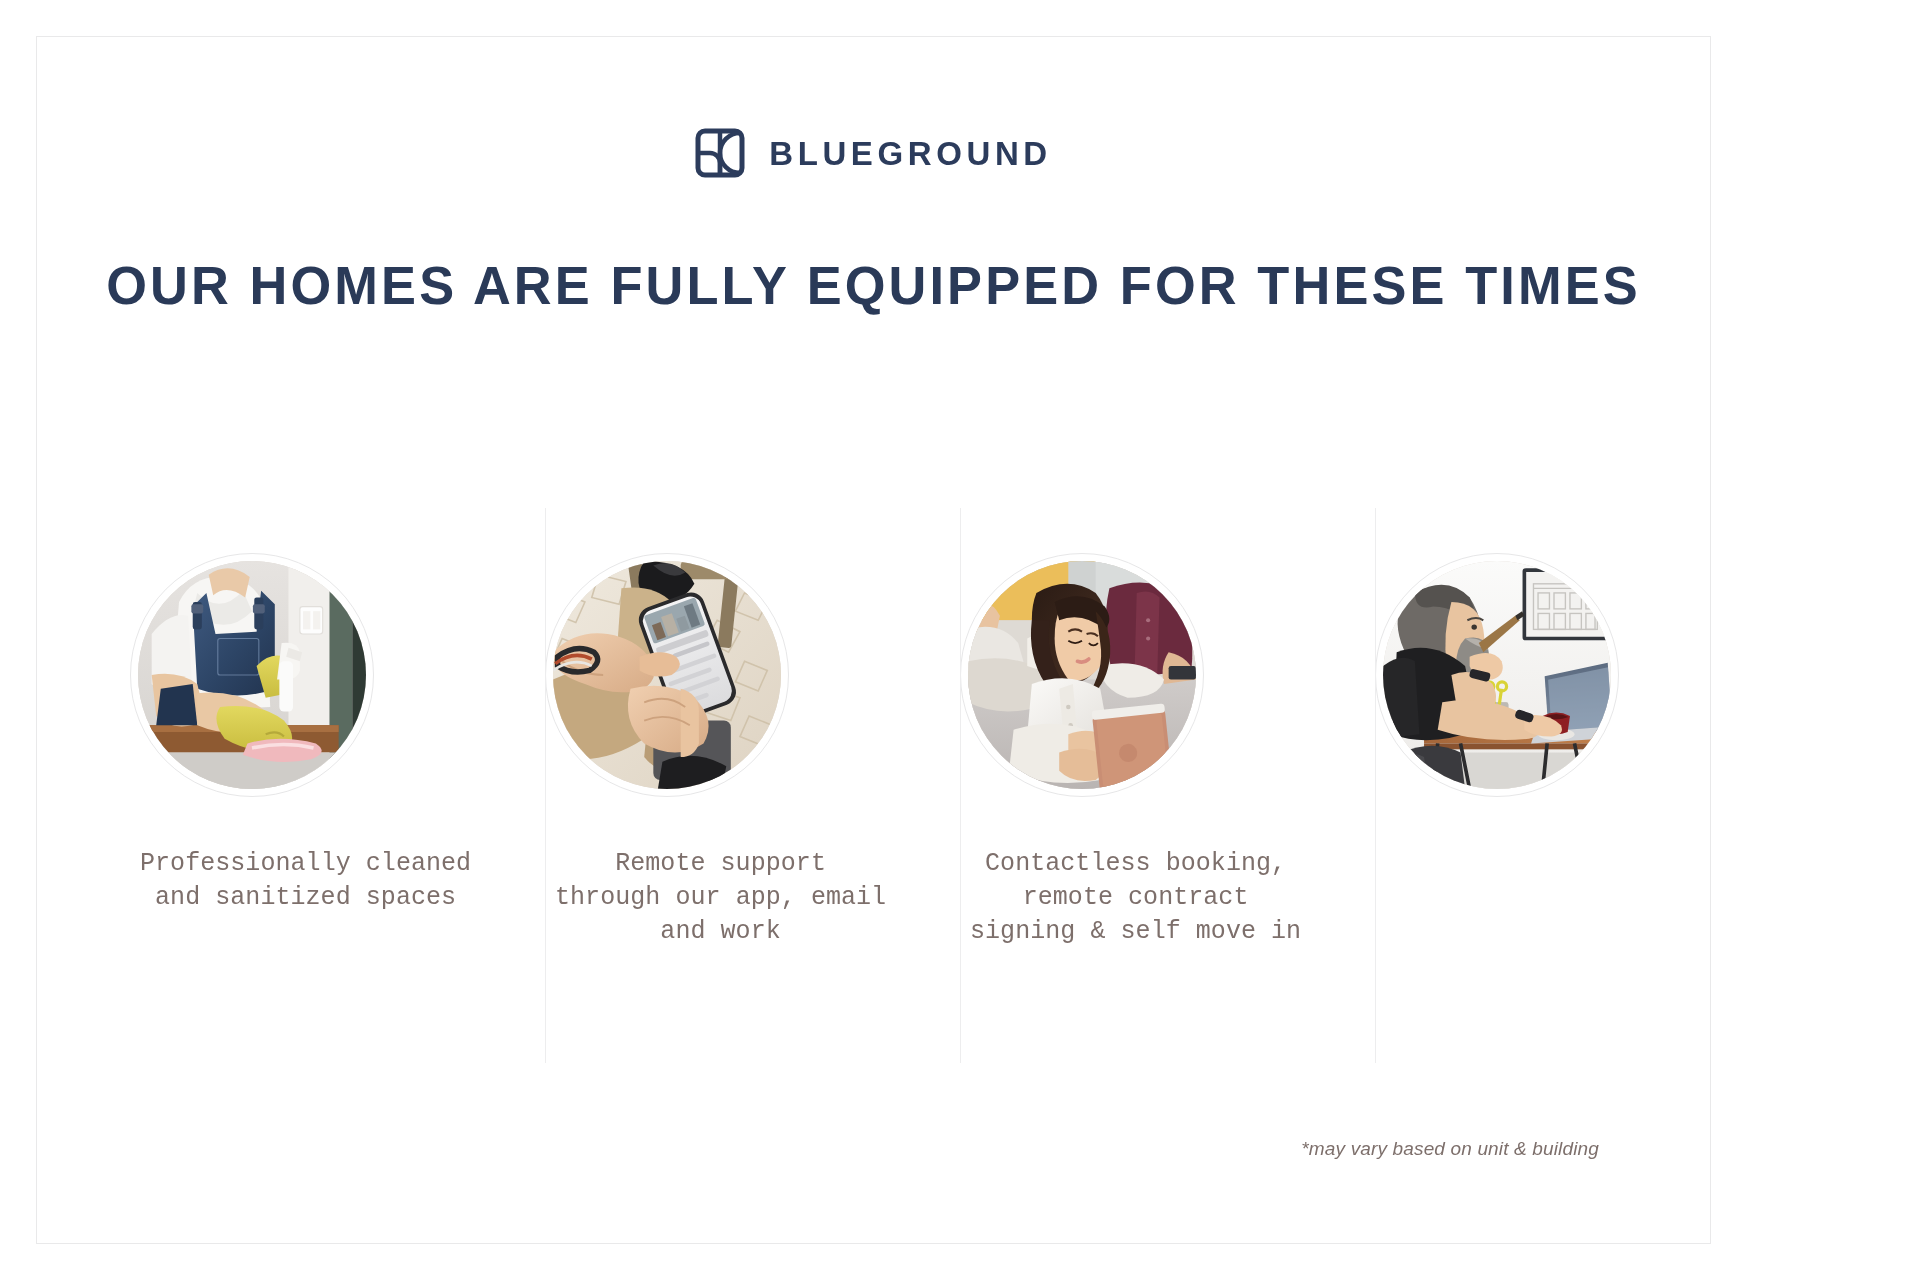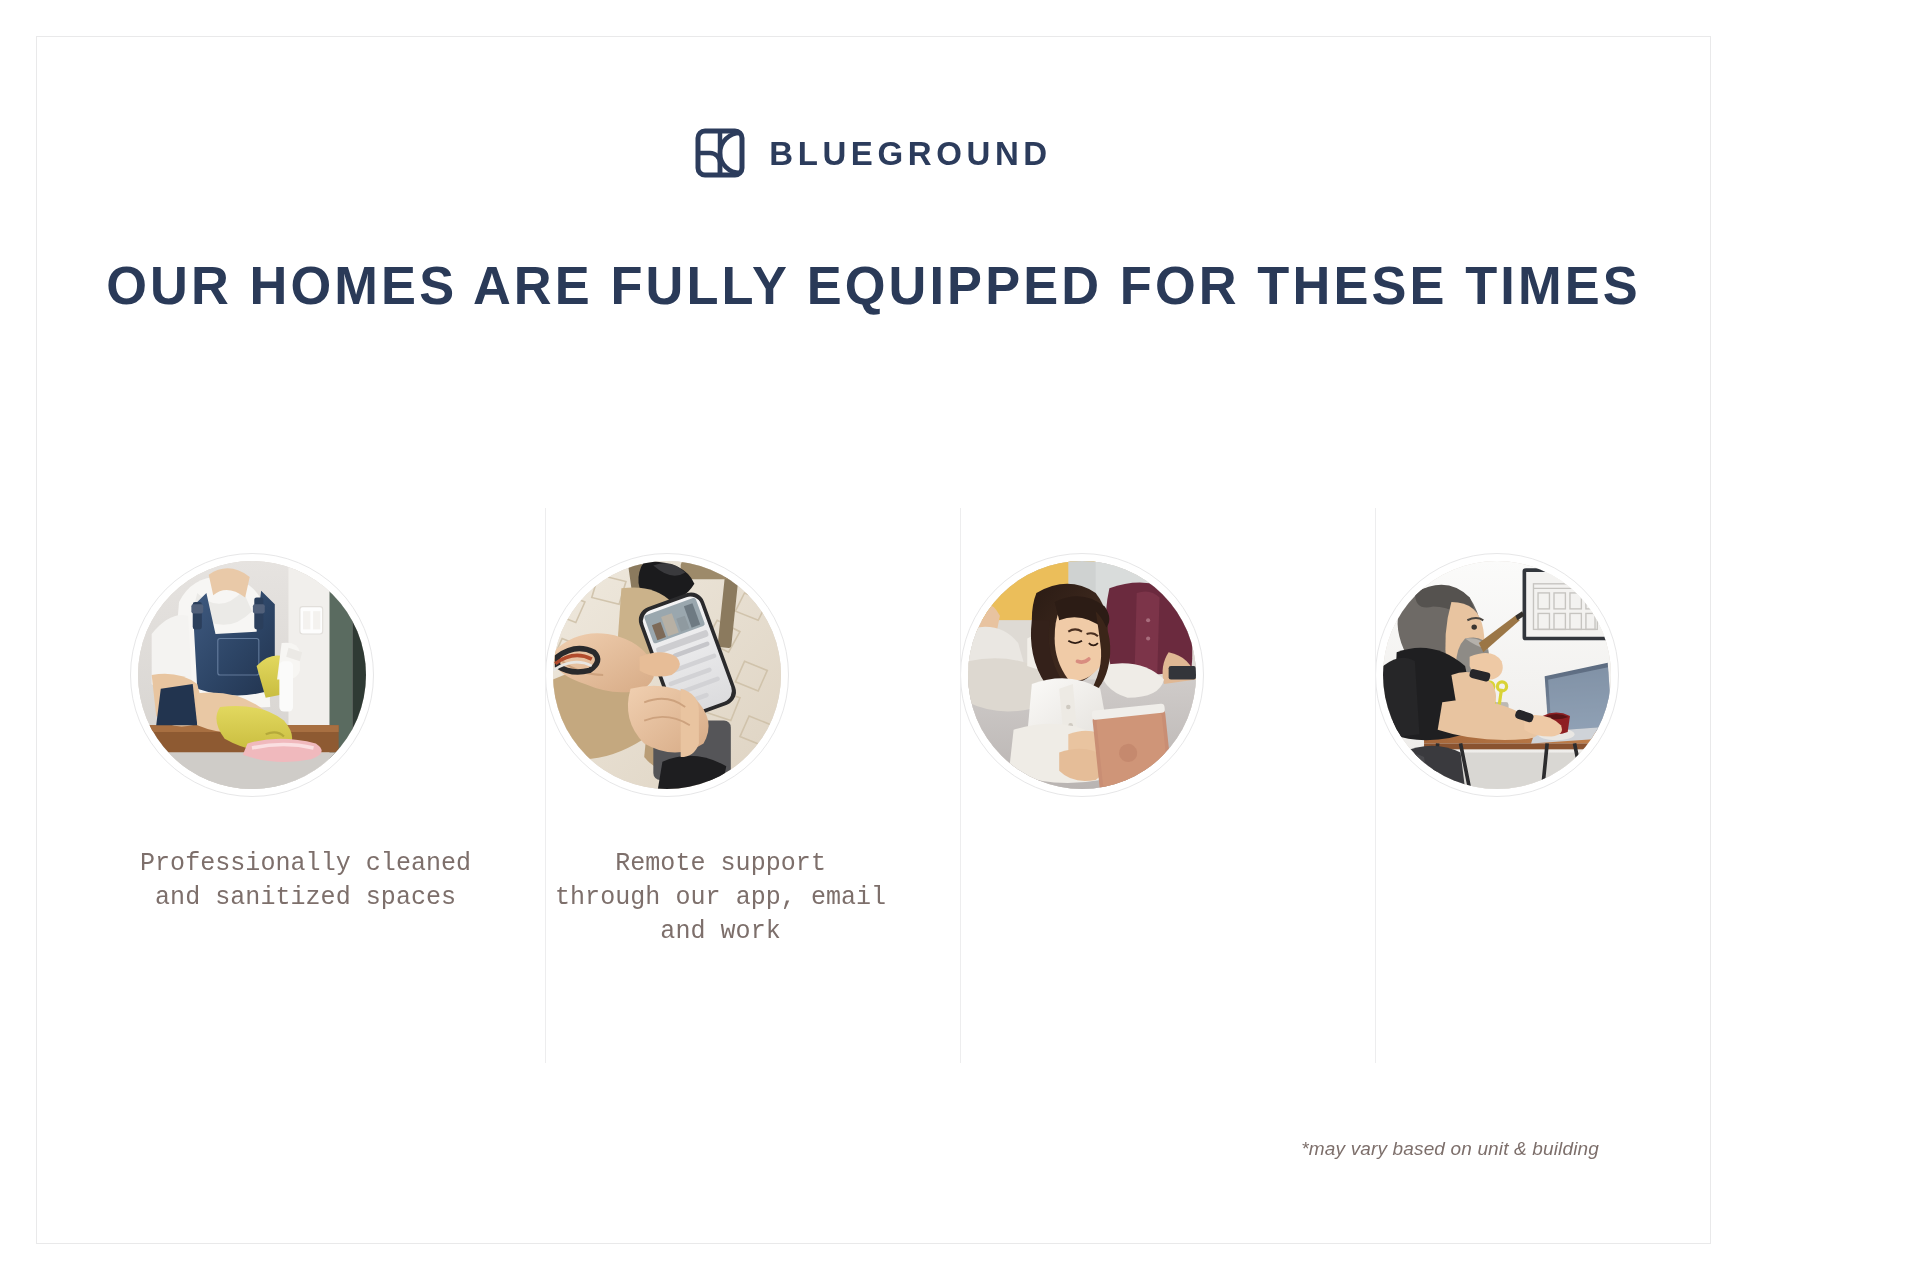--- a/index.html
+++ b/index.html
@@ -377,20 +377,23 @@
             <path d="M40 84 Q52 80 60 86 Q62 92 56 96 Q46 98 40 92 Z" fill="#e5bd98"></path>
             <g transform="rotate(-6 72 82)">
               <rect x="56" y="66" width="32" height="34" rx="2.5" fill="#c98e74"></rect>
               <rect x="57.6" y="67.6" width="28.8" height="30.8" rx="2" fill="#cf9578"></rect>
               <circle cx="70" cy="84" r="4" fill="#bd7f66" opacity="0.55"></circle>
               <rect x="56" y="64" width="32" height="4" rx="1.5" fill="#f0eeea"></rect>
             </g>
           </svg>
         </div>
       </div>
+      <div class="caption">Contactless booking,
+remote contract
+signing &amp; self move in</div>
     </div>
 
     <div class="col">
       <div class="photo-wrap">
         <div class="photo">
           <svg viewBox="0 0 100 100" preserveAspectRatio="xMidYMid slice" xmlns="http://www.w3.org/2000/svg" aria-hidden="true">
             <defs>
               <linearGradient id="c4wall" x1="0" y1="0" x2="0" y2="1">
                 <stop offset="0%" stop-color="#fbfbfa"></stop>
                   <stop offset="100%" stop-color="#eceae7"></stop>

